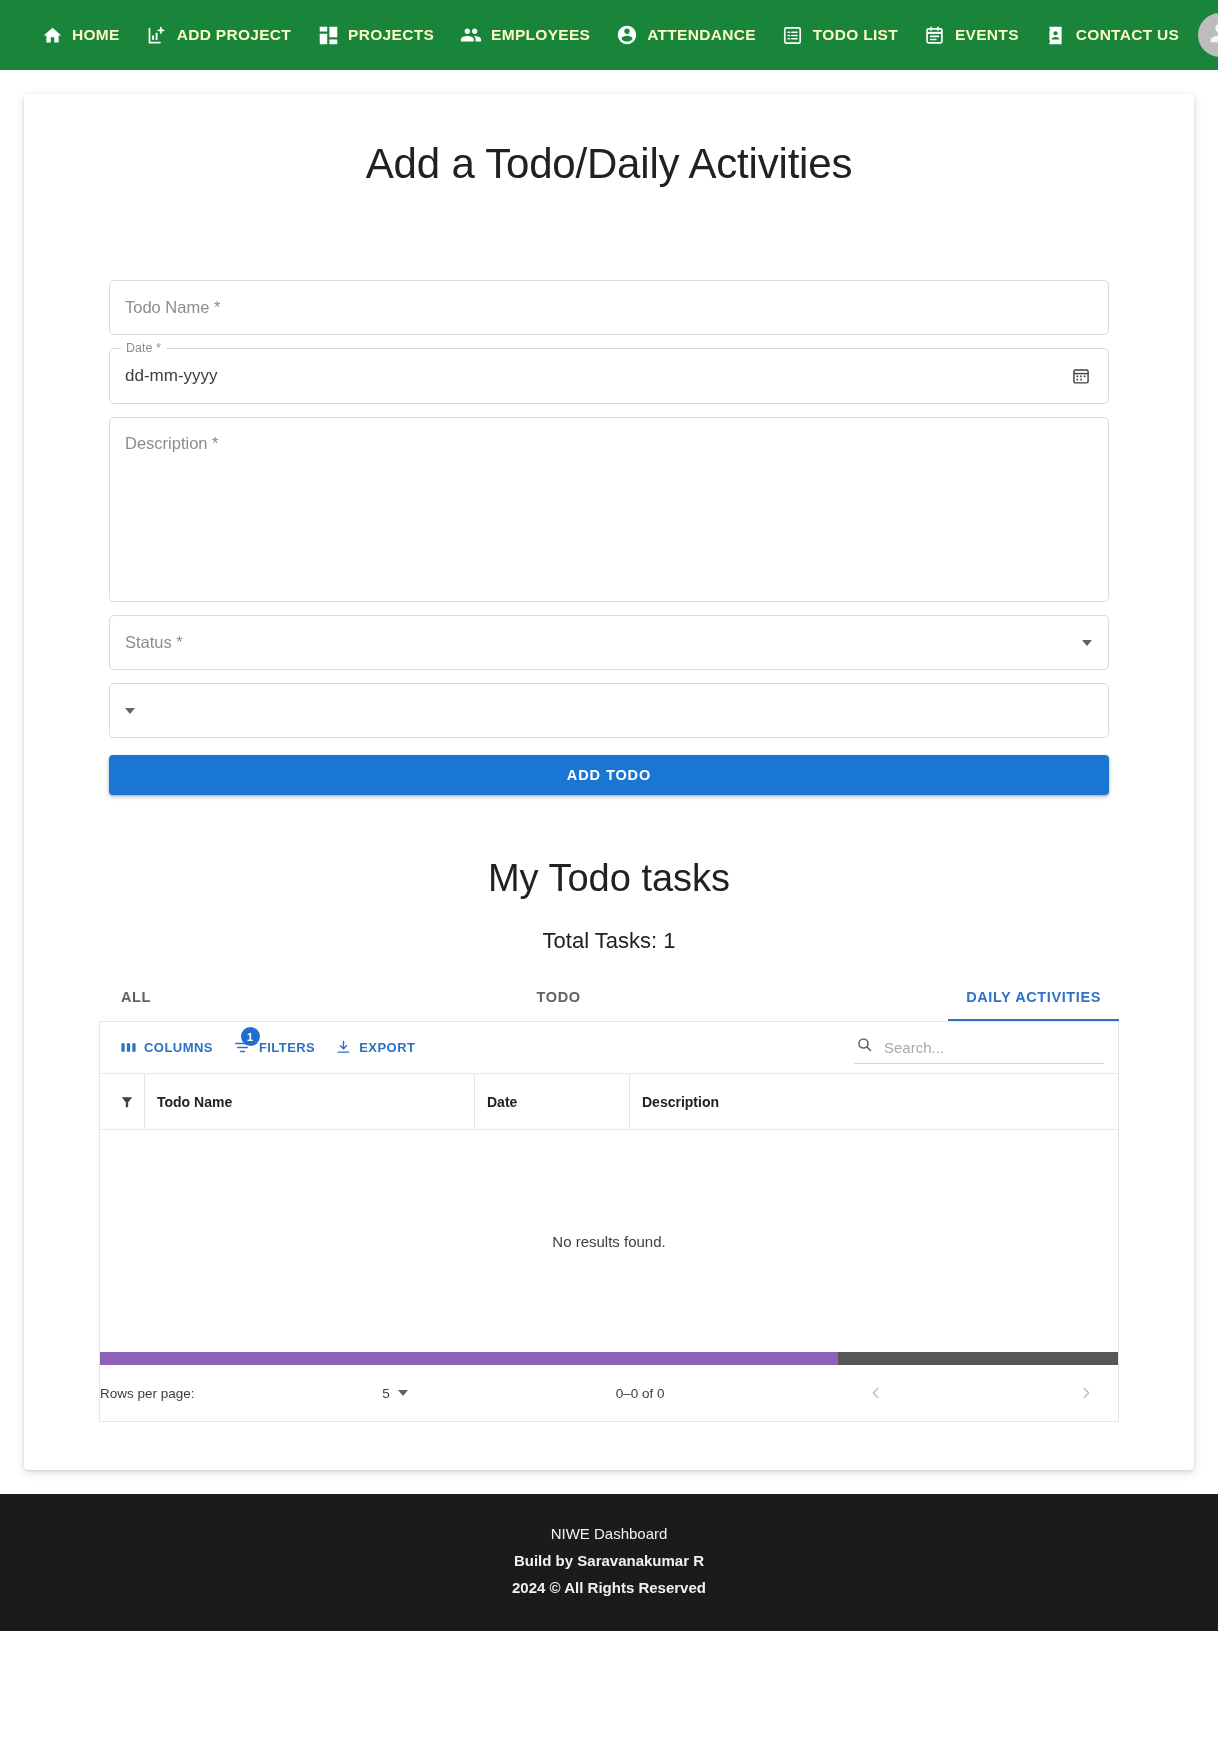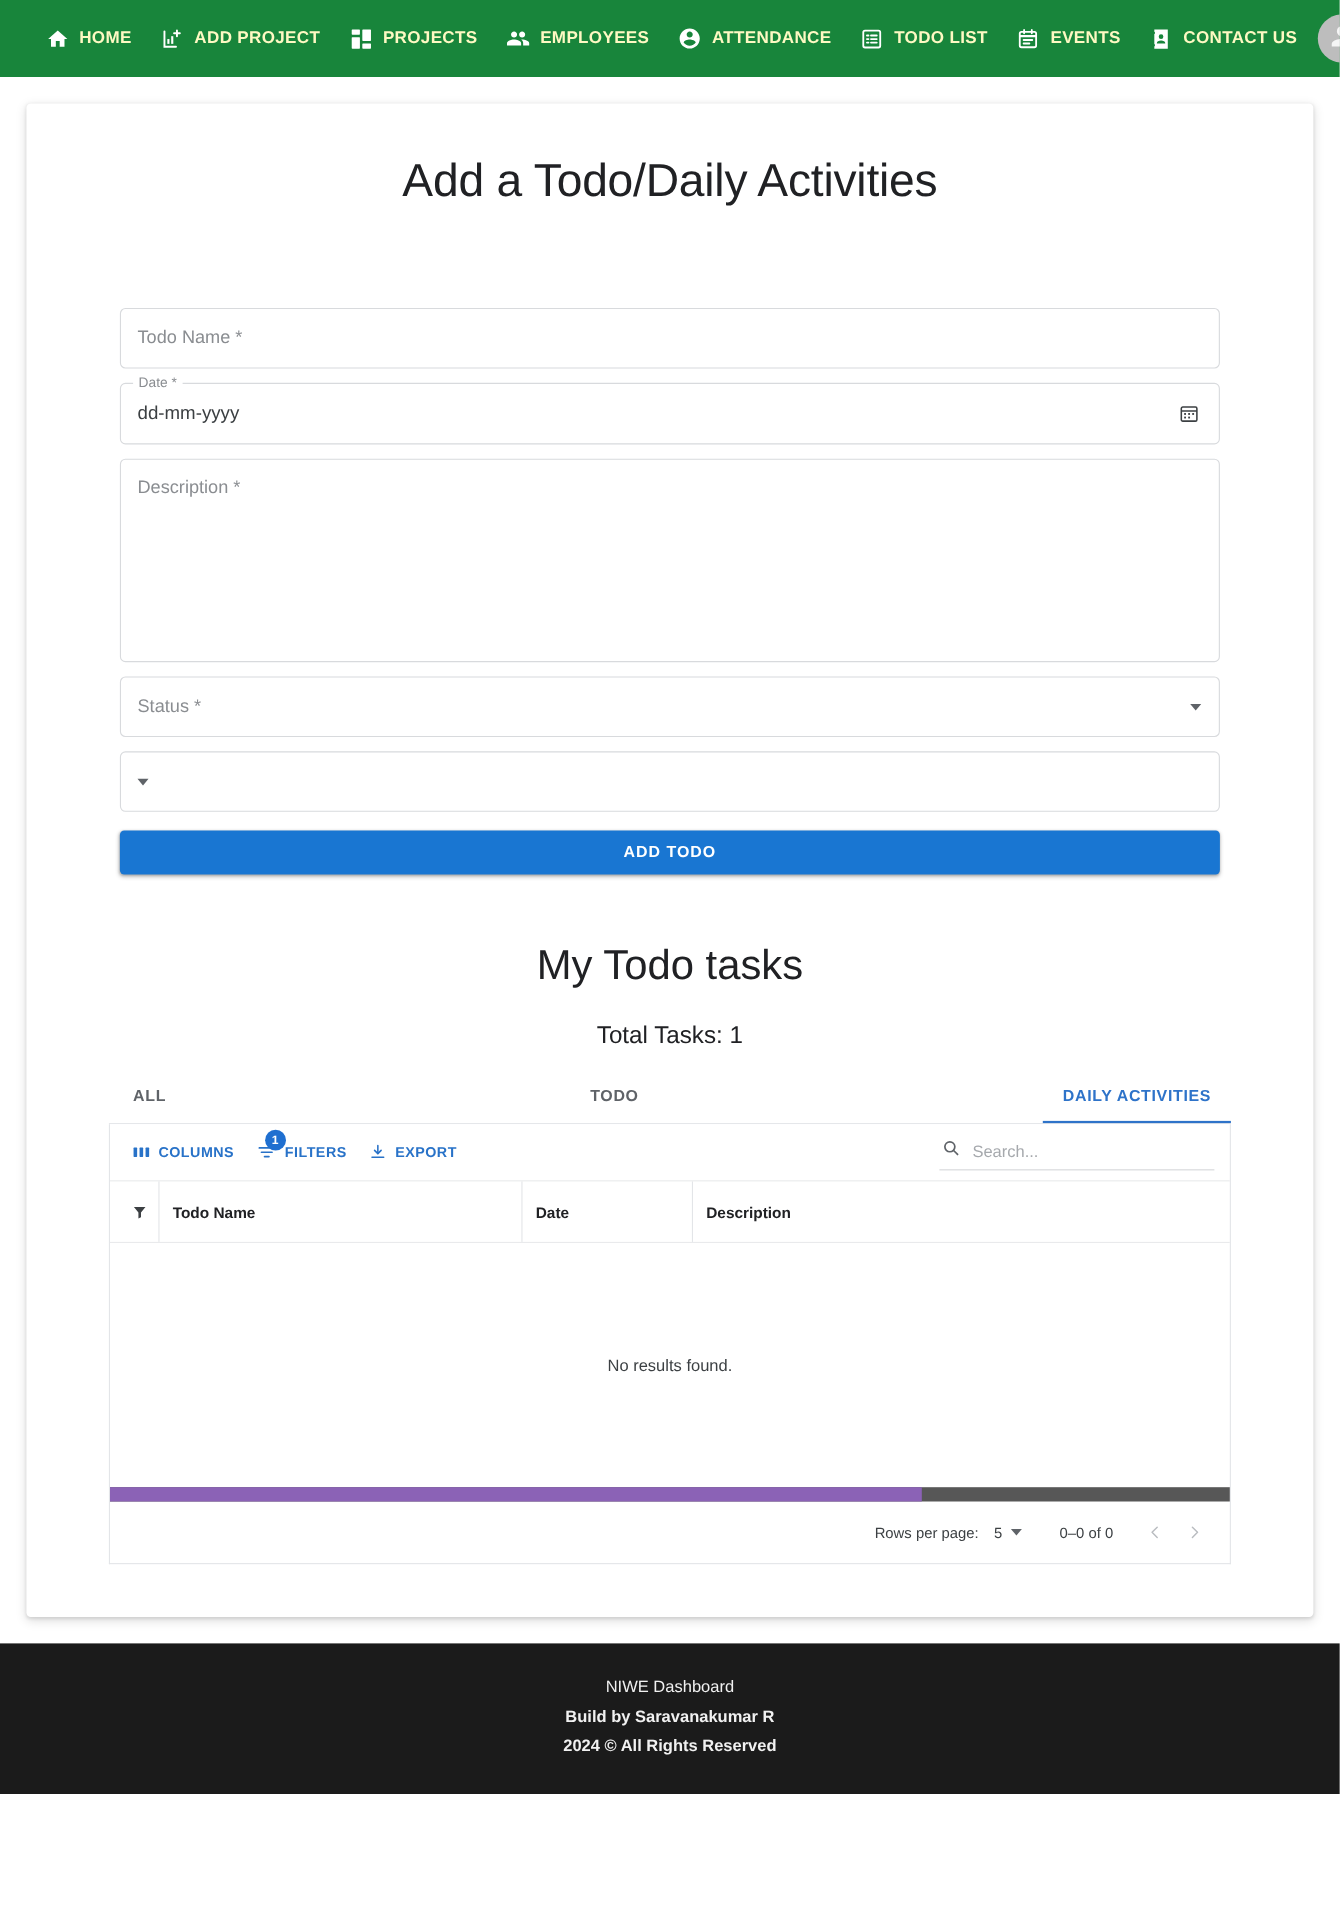--- a/index.html
+++ b/index.html
@@ -292,21 +292,21 @@
   }
   .hscroll .thumb {
     position: absolute;
     left: 0; top: 0; bottom: 0;
     width: 72.5%;
     background: #8b62b6;
     cursor: pointer;
   }
   .grid-foot {
     height: 56px;
-    display: flex; align-items: center; justify-content: flex-end;
+    display: flex; align-items: center; justify-content: space-between;
     gap: 0;
     padding-right: 14px;
     font-size: 13.5px;
     color: #3c4043;
   }
   .rpp-label { margin-right: 14px; }
   .rpp-select { display: flex; align-items: center; gap: 8px; cursor: pointer; margin-right: 34px; }
   .range-label { margin-right: 20px; }
   .pg-btn {
     width: 36px; height: 36px;

